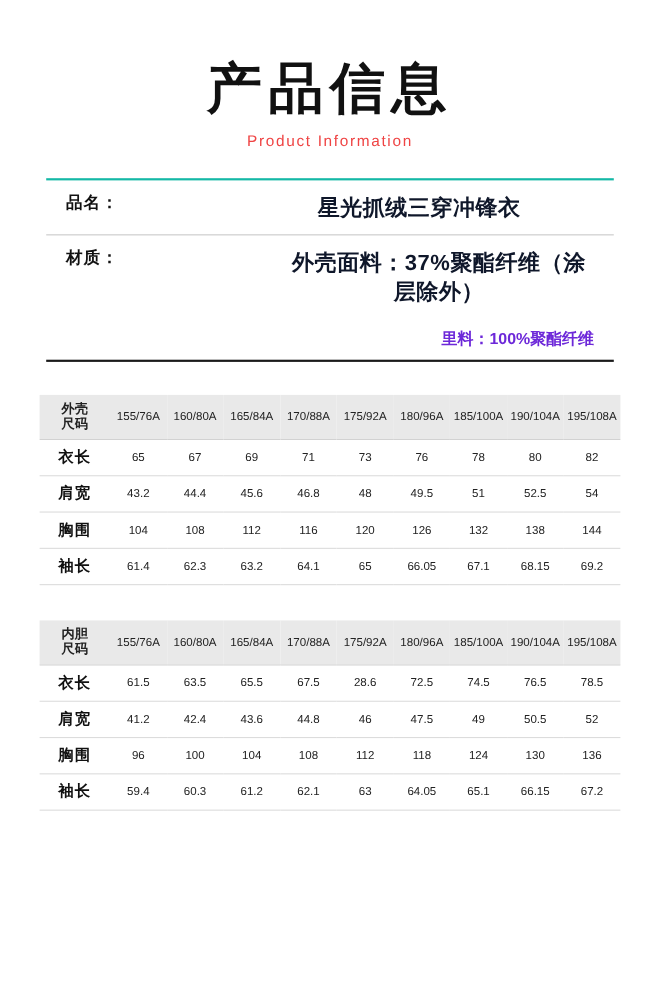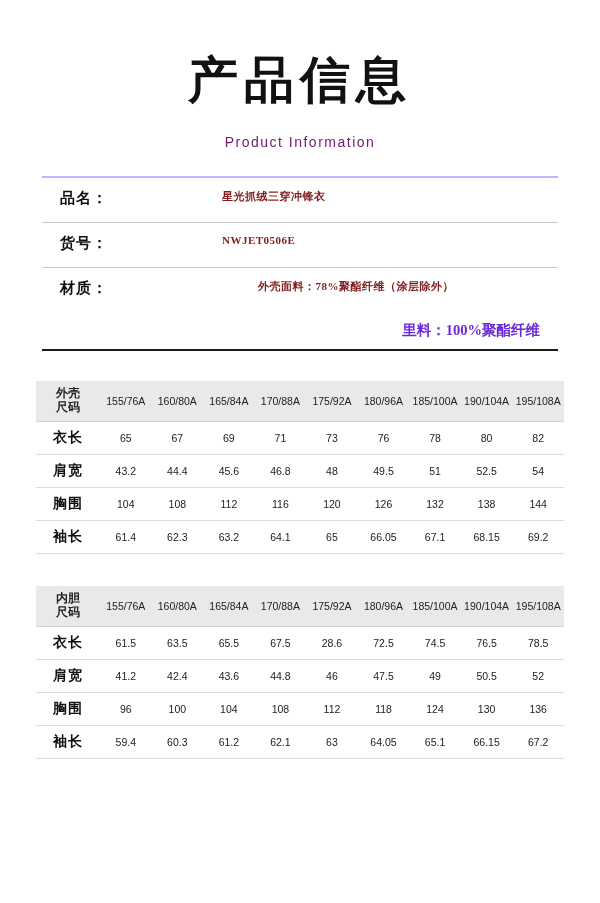--- a/index.html
+++ b/index.html
@@ -31,31 +31,30 @@
   .main-title {
     font-size: 50px;
     font-weight: bold;
     letter-spacing: 6px;
     color: #111111;
     line-height: 1.15;
     font-family: "DejaVu Sans", "Liberation Sans", sans-serif;
   }
   .sub-title {
     font-size: 14px;
-    color: #701a75;
+    color: #ef4444;
     letter-spacing: 1.5px;
-    margin-top: 24px;
+    margin-top: 10px;
     font-family: "Liberation Sans", sans-serif;
   }
 
   
   .info {
     margin: 26px 42px 0 42px;
-    border-top: 2px solid #c4b5fd;
-    font-family: Liberation Serif, serif;
+    border-top: 2px solid #14b8a6;
   }
   .info-row {
     display: flex;
     align-items: flex-start;
     border-bottom: 1px solid #c9c9c9;
     padding: 11px 0;
     min-height: 22px;
   }
   .info-row.no-border {
     border-bottom: none;
@@ -65,25 +64,25 @@
     width: 180px;
     padding-left: 18px;
     box-sizing: border-box;
     font-size: 15px;
     font-weight: bold;
     color: #111;
     letter-spacing: 1px;
   }
   .info-value {
     flex: 1;
-    text-align: left;
+    text-align: center;
     padding-right: 18px;
-    font-size: 11px;
-    font-weight: bold;
-    color: #7f1d1d;
+    font-size: 20px;
+    font-weight: bold;
+    color: #0f172a;
     letter-spacing: 0.5px;
   }
   .info-extra-row {
     display: flex;
     justify-content: flex-end;
     padding: 9px 18px 9px 0;
     font-size: 14.5px;
     font-weight: bold;
     color: #6d28d9;
   }
@@ -163,27 +162,23 @@
   <div class="title-block">
     <div class="main-title">产品信息</div>
     <div class="sub-title">Product Information</div>
   </div>
 
   <div class="info">
     <div class="info-row">
       <div class="info-label">品名：</div>
       <div class="info-value">星光抓绒三穿冲锋衣</div>
     </div>
-    <div class="info-row">
-      <div class="info-label">货号：</div>
-      <div class="info-value">NWJET0506E</div>
-    </div>
     <div class="info-row no-border">
       <div class="info-label">材质：</div>
-      <div class="info-value">外壳面料：78%聚酯纤维（涂层除外）</div>
+      <div class="info-value">外壳面料：37%聚酯纤维（涂层除外）</div>
     </div>
     <div class="info-extra-row">里料：100%聚酯纤维</div>
   </div>
   <div class="info-bottom-rule"></div>
 
   <div class="size-section">
 
     <table class="size-table">
       <thead>
         <tr>

